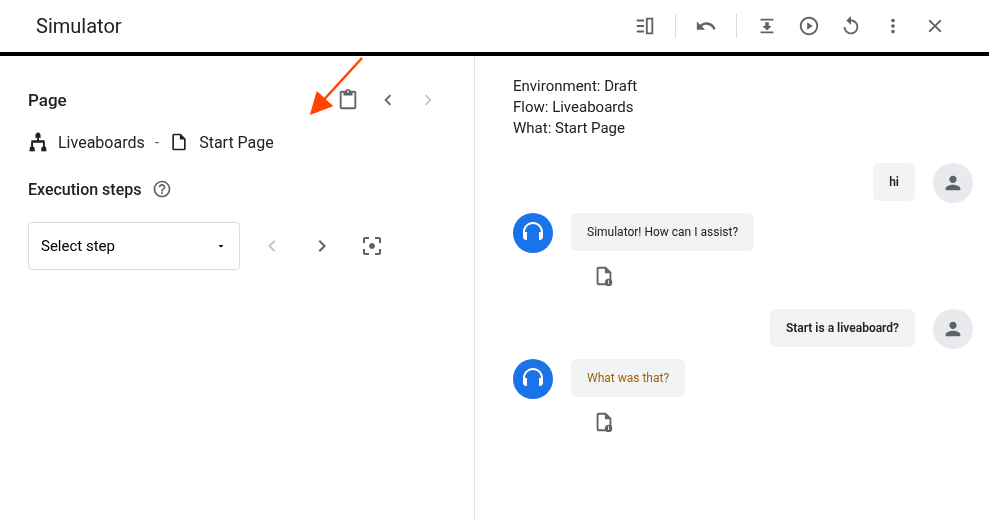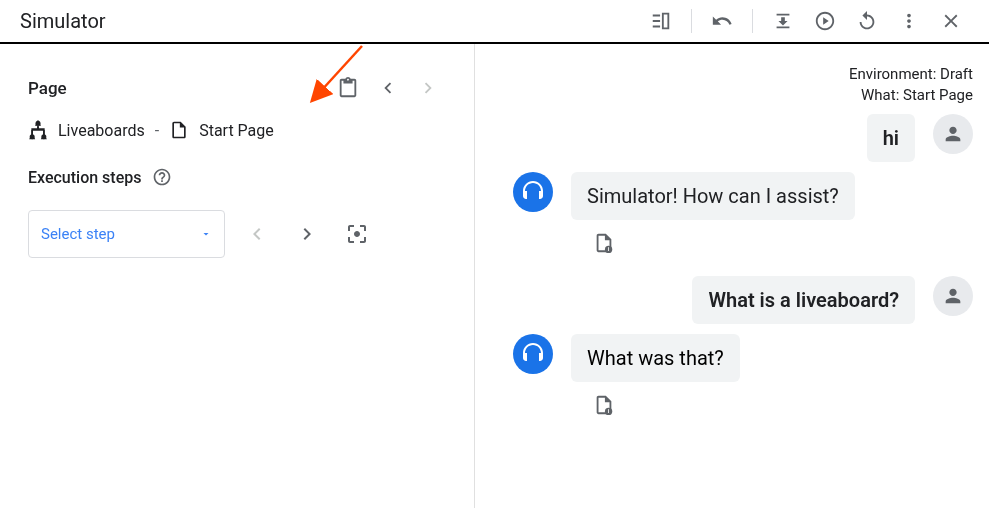--- a/index.html
+++ b/index.html
@@ -6,25 +6,25 @@
   html, body {
     margin: 0; padding: 0;
     font-family: 'Google Sans', Roboto, Arial, sans-serif;
     font-size: 14px;
     color: #202124;
     background: #fff;
     width: 989px; height: 520px;
     overflow: hidden;
   }
   .header {
-    height: 44px;
-    display: flex;
-    align-items: center;
-    padding: 0 20px;
-    border-bottom: 2px solid #000000;
+    height: 56px;
+    display: flex;
+    align-items: center;
+    padding: 0 36px;
+    border-bottom: 4px solid #000000;
   }
   .header-title {
     font-size: 20px;
     font-weight: 400;
     flex: 1;
   }
   .header-actions {
     display: flex;
     align-items: center;
     gap: 6px;
@@ -86,43 +86,43 @@
   .exec-label {
     font-size: 16px;
     font-weight: 500;
   }
   .step-ctrl-row {
     display: flex;
     align-items: center;
     gap: 14px;
   }
   .select-step {
-    width: 197px;
+    width: 212px;
     height: 48px;
     border: 1px solid #dadce0;
     border-radius: 4px;
     display: flex;
     align-items: center;
     padding: 0 12px;
-    color: #3b82f6;
+    color: #000000;
     font-size: 15px;
     cursor: pointer;
   }
   .select-step .spacer { flex:1; }
   .right-panel {
     flex: 1;
     padding: 20px 16px;
     position: relative;
     overflow: hidden;
   }
   .context-info {
-    text-align: right;
+    text-align: left;
     font-size: 15px;
     line-height: 1.4;
-    margin-bottom: 8px;
+    margin-bottom: 24px;
   }
   .chat-row {
     display: flex;
     align-items: flex-start;
     gap: 18px;
     margin-bottom: 10px;
   }
   .chat-row.user {
     justify-content: flex-end;
   }
@@ -141,28 +141,28 @@
     background: #1a73e8;
     display: flex;
     align-items: center;
     justify-content: center;
     color: #fff;
   }
   .bubble {
     background: #f1f3f4;
     border-radius: 6px;
     padding: 12px 16px;
-    font-size: 20px;
+    font-size: 12px;
     max-width: 320px;
   }
   .bubble.user {
     font-weight: 600;
     background: #f1f3f4;
   }
-  .bubble.link { color: #000000; }
+  .bubble.link { color: #a16207; }
   .sub-icon-row {
     display: flex;
     padding-left: 78px;
     margin-bottom: 20px;
     color: #5f6368;
   }
   .annotation-arrow {
     position: absolute;
     top: 0px;
     left: 292px;
@@ -318,20 +318,24 @@
   </div>
 
   <div class="right-panel">
 
     <div class="context-info">
       <div>
         <span>Environment:</span>
         <span>Draft</span>
       </div>
       <div>
+        <span>Flow:</span>
+        <span>Liveaboards</span>
+      </div>
+      <div>
         <span>What:</span>
         <span>Start Page</span>
       </div>
     </div>
 
     <div class="chat-row user">
       <div class="bubble user">hi</div>
       <div class="avatar-user">
         <svg width="22" height="22" viewBox="0 0 24 24">
             <path fill="currentColor" d="M12 12c2.21 0 4-1.79 4-4s-1.79-4-4-4-4 1.79-4 4 1.79 4 4 4zm0 2c-2.67 0-8 1.34-8 4v2h16v-2c0-2.66-5.33-4-8-4z"></path>
@@ -351,21 +355,21 @@
       <span class="icon-btn" style="width:26px;height:26px;">
         <svg width="22" height="22" viewBox="0 0 24 24">
             <path fill="currentColor" d="M14 2H6c-1.1 0-2 .9-2 2v16c0 1.1.9 2 2 2h12c1.1 0 2-.9 2-2V8l-6-6zM6 20V4h7v5h5v11H6z"></path>
             <circle cx="17" cy="19" r="4" fill="currentColor"></circle>
             <text x="17" y="21" font-size="6" fill="#fff" text-anchor="middle" font-weight="bold">i</text>
           </svg>
       </span>
     </div>
 
     <div class="chat-row user">
-      <div class="bubble user">What is a liveaboard?</div>
+      <div class="bubble user">Start is a liveaboard?</div>
       <div class="avatar-user">
         <svg width="22" height="22" viewBox="0 0 24 24">
             <path fill="currentColor" d="M12 12c2.21 0 4-1.79 4-4s-1.79-4-4-4-4 1.79-4 4 1.79 4 4 4zm0 2c-2.67 0-8 1.34-8 4v2h16v-2c0-2.66-5.33-4-8-4z"></path>
           </svg>
       </div>
     </div>
 
     <div class="chat-row">
       <div class="avatar-agent">
         <svg width="24" height="24" viewBox="0 0 24 24">

